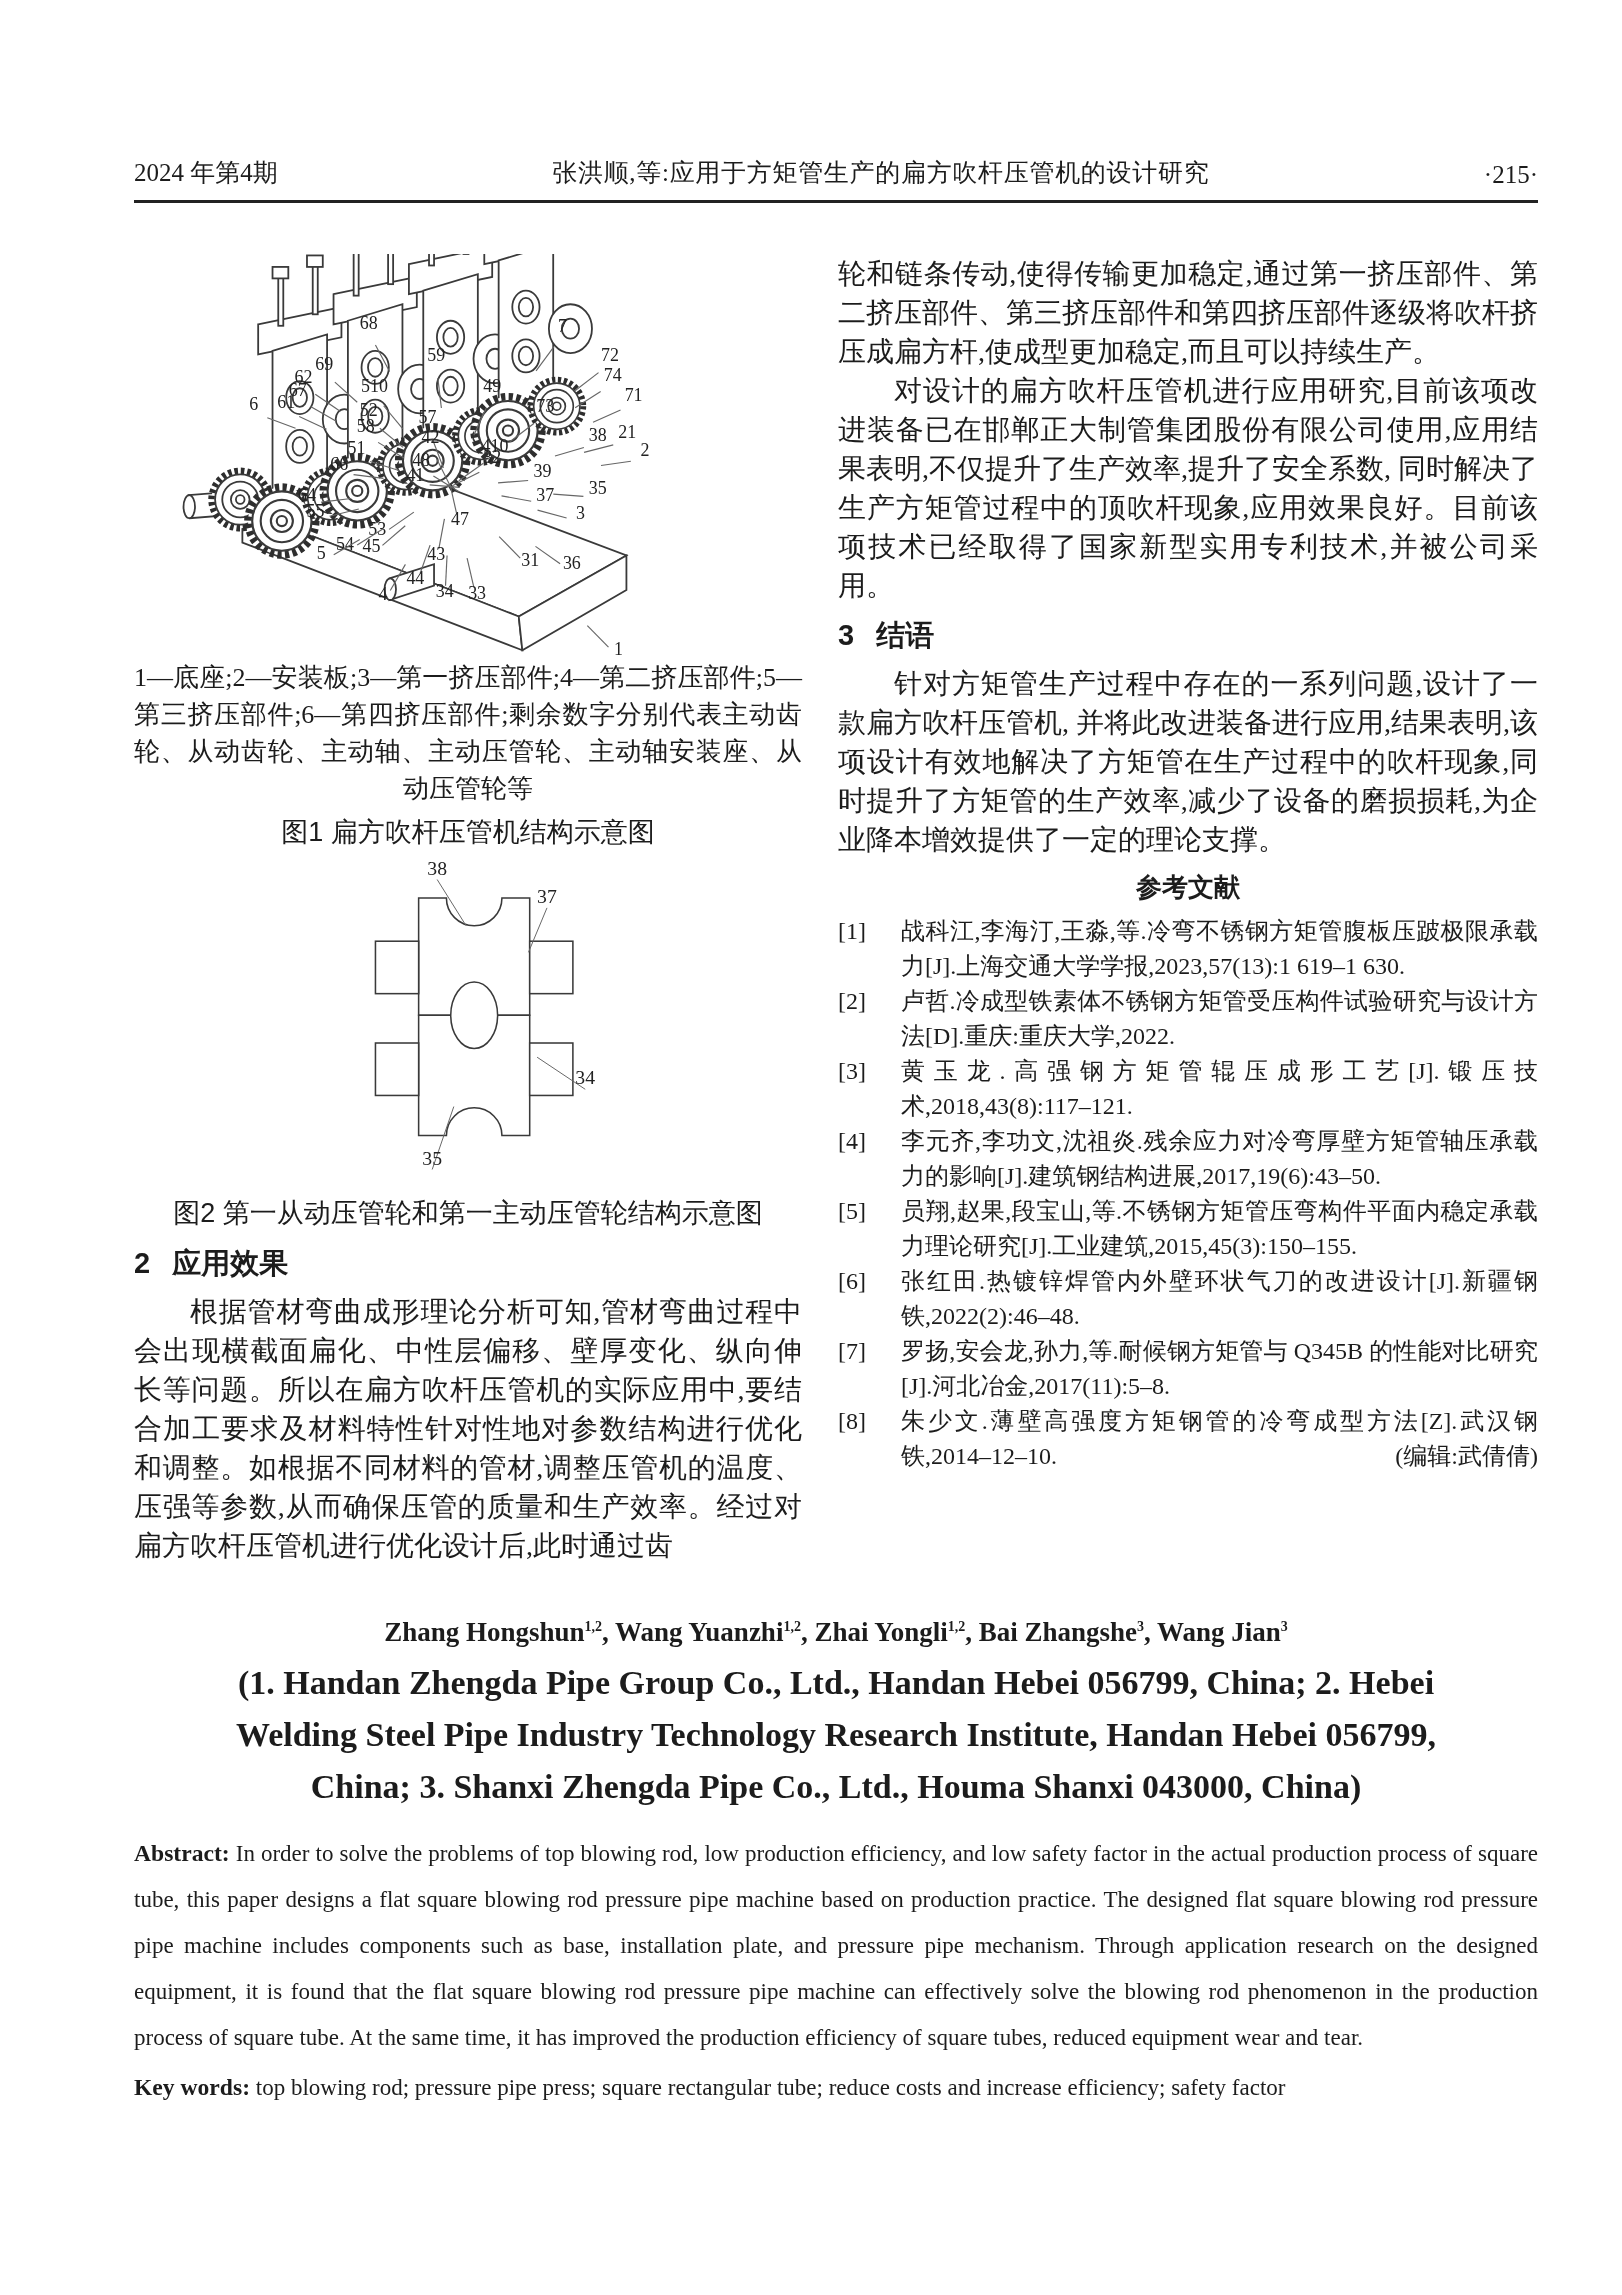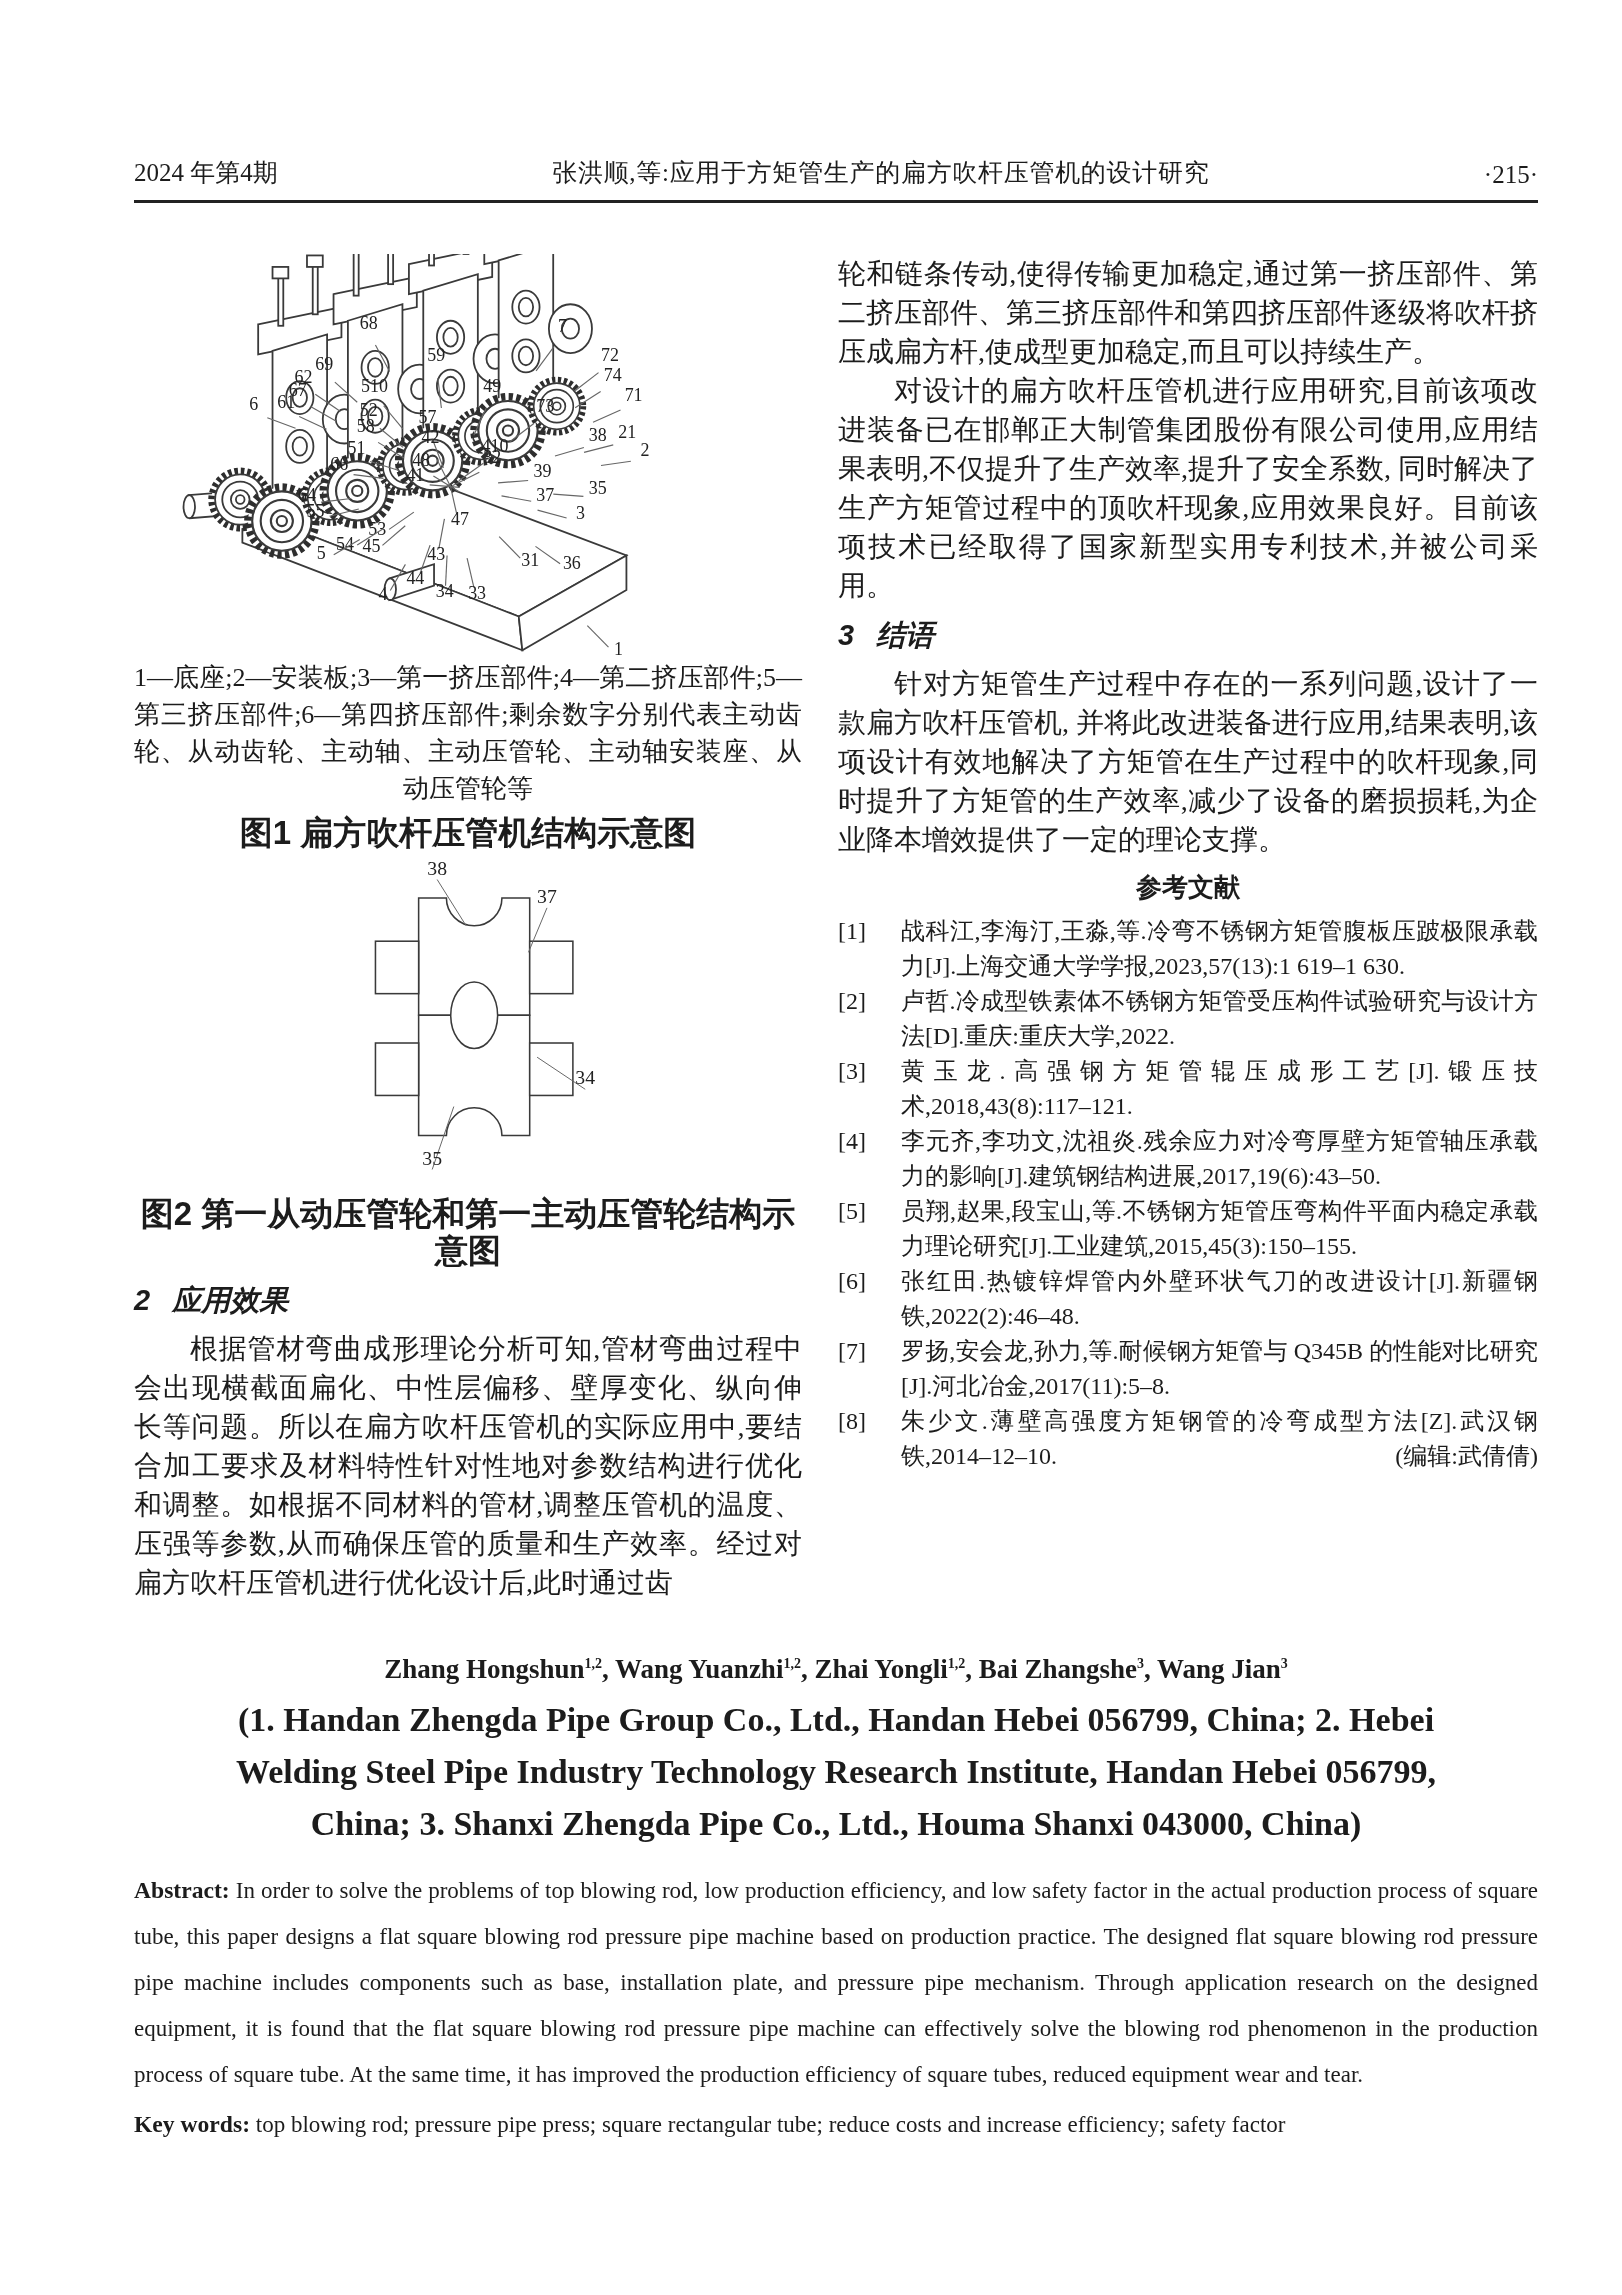--- a/index.html
+++ b/index.html
@@ -17,27 +17,27 @@
   .jheader .mid { letter-spacing:0.7px; }
 
   
   .cols { display:flex; margin-top:51px; }
   .col-left { width:668px; margin-right:36px; }
   .col-right { width:700px; }
 
   .cn { font-size:28px; line-height:39px; text-align:justify; }
   .cn.indent { text-indent:2em; }
   .sec-head { font-family:"Liberation Sans","DejaVu Sans",sans-serif; font-weight:bold;
-    font-size:29px; line-height:39px; margin:11.8px 0 9.2px 0;font-style:italic; }
+    font-size:29px; line-height:39px; margin:11.8px 0 9.2px 0; }
   .sec-head .num { margin-right:22px; }
 
   .fig-wrap { text-align:center; }
   .fig-legend { font-size:26px; line-height:37px; text-align:justify; text-align-last:center; margin-top:3.9px; }
-  .fig-title { font-family:"Liberation Sans","DejaVu Sans",sans-serif; font-weight:bold;
-    font-size:33px; line-height:37px; text-align:center; margin:6.5px 0 10.5px 0; }
+  .fig-title { font-family:"Liberation Sans","DejaVu Sans",sans-serif; font-weight:normal;
+    font-size:27px; line-height:37px; text-align:center; margin:6.5px 0 10.5px 0; }
   svg { display:block; margin:0 auto; }
   .draw { stroke:#3a3a3a; fill:#ffffff; stroke-width:2.5; }
   .dark { fill:#ffffff; stroke:#2e2e2e; }
   .fig-label { font-family:"Liberation Serif","DejaVu Serif",serif; fill:#222; }
   .leader { stroke:#666; stroke-width:1.6; }
 
   
   .ref-head { font-family:Liberation Serif, serif; font-weight:bold;
     font-size:26px; text-align:center; margin:10.5px 0 9.2px 0; }
   .ref-item { display:flex; font-size:24px; line-height:35px; text-align:justify; }

